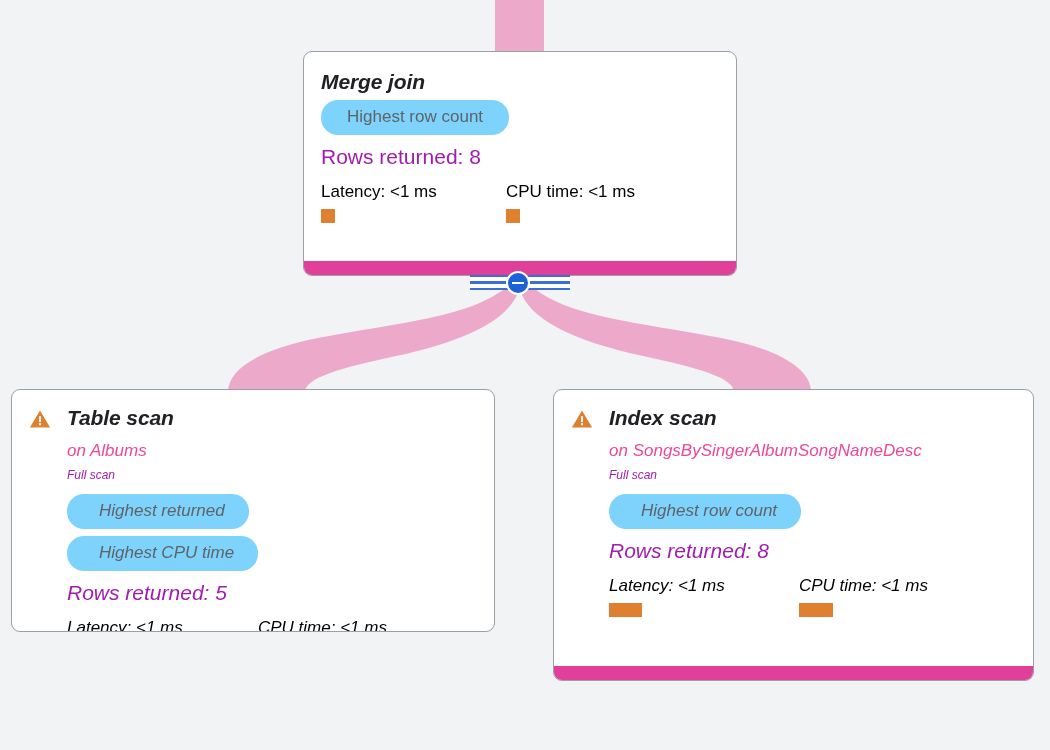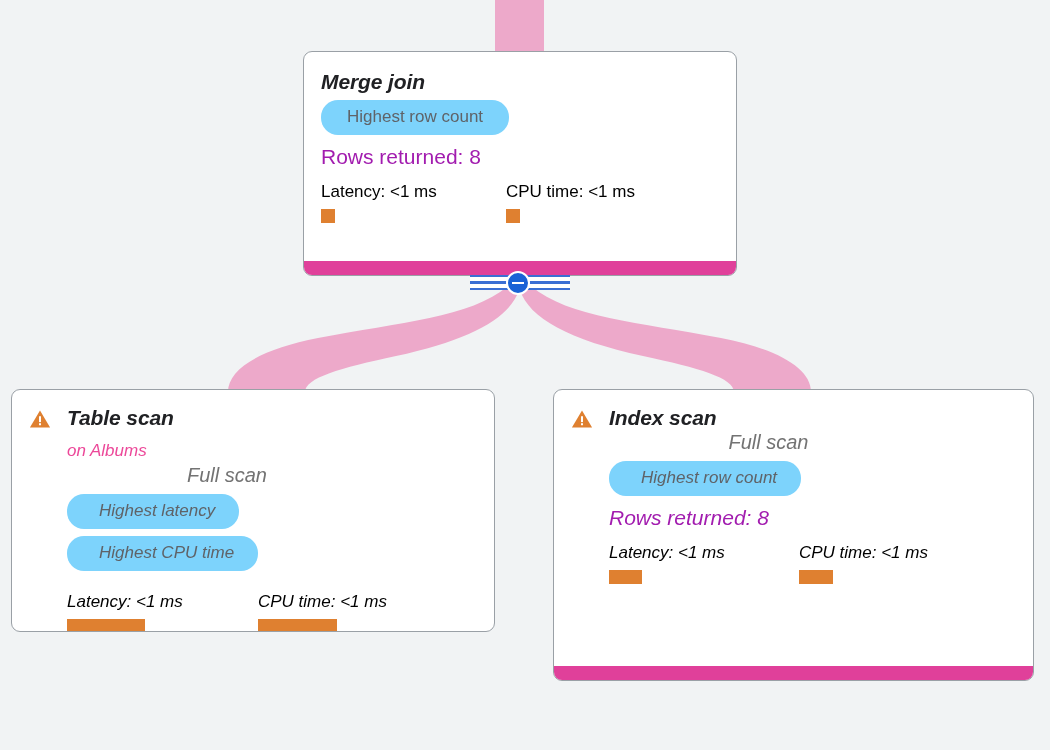--- a/index.html
+++ b/index.html
@@ -72,24 +72,23 @@
     line-height: 24px;
     letter-spacing: -0.1px;
   }
   .subtitle {
     font-size: 17px;
     color: #ec4899;
     line-height: 25px;
     margin-top: 8px;
   }
   .subtitle-muted {
-    font-size: 20px;
-    color: #737373;
+    font-size: 12px;
+    color: #a21caf;
     line-height: 25px;
-    text-align: center;
   }
   .chips {
     margin-top: 6px;
   }
   .chip {
     display: inline-block;
     background: #7dd3fc;
     color: #5f6368;
     border-radius: 17px;
     font-size: 17px;
@@ -265,24 +264,25 @@
             <path d="M12 2.6 L23 21.4 H1 Z" fill="#df8030"></path>
             <rect x="10.9" y="9" width="2.2" height="6.4" fill="#ffffff"></rect>
             <rect x="10.9" y="16.6" width="2.2" height="2.2" fill="#ffffff"></rect>
           </svg>
         </span>
         <div>
           <div class="title">Table scan</div>
           <div class="subtitle">on Albums</div>
           <div class="subtitle-muted">Full scan</div>
           <div class="chips">
-            <span class="chip">Highest latency</span>
+            <span class="chip">Highest returned</span>
             <br>
             <span class="chip">Highest CPU time</span>
           </div>
+          <div class="rows">Rows returned: 5</div>
           <div class="metrics">
             <div>
               <div class="metric-label">Latency: &lt;1 ms</div>
               <div class="metric-bar latency" style="width: 78px;"></div>
             </div>
             <div>
               <div class="metric-label">CPU time: &lt;1 ms</div>
               <div class="metric-bar cpu" style="width: 79px;"></div>
             </div>
           </div>
@@ -297,20 +297,21 @@
       <div class="node-head">
         <span class="warn-icon">
           <svg viewBox="0 0 24 24" width="22" height="22">
             <path d="M12 2.6 L23 21.4 H1 Z" fill="#df8030"></path>
             <rect x="10.9" y="9" width="2.2" height="6.4" fill="#ffffff"></rect>
             <rect x="10.9" y="16.6" width="2.2" height="2.2" fill="#ffffff"></rect>
           </svg>
         </span>
         <div>
           <div class="title">Index scan</div>
+          <div class="subtitle">on SongsBySingerAlbumSongNameDesc</div>
           <div class="subtitle-muted">Full scan</div>
           <div class="chips">
             <span class="chip">Highest row count</span>
           </div>
           <div class="rows">Rows returned: 8</div>
           <div class="metrics">
             <div>
               <div class="metric-label">Latency: &lt;1 ms</div>
               <div class="metric-bar latency" style="width: 33px;"></div>
             </div>

